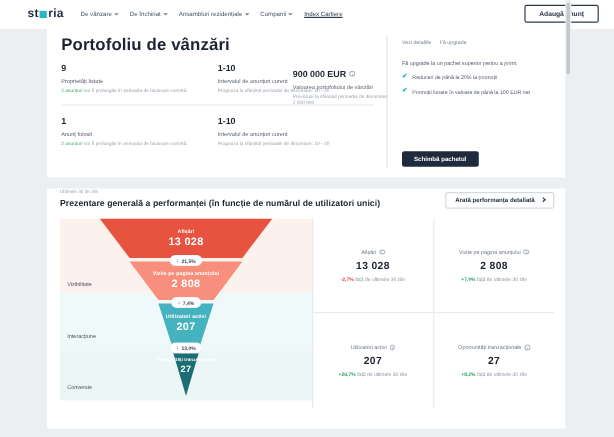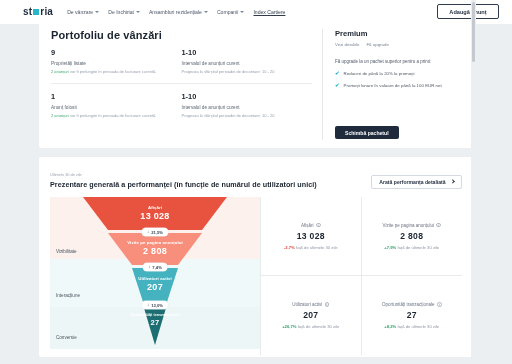--- a/index.html
+++ b/index.html
@@ -36,21 +36,21 @@
 
   
   .panel-top {
     position: absolute; left: 39px; top: 21px; width: 434px; height: 127px;
     background: #fff; border-radius: 2px; display: flex;
   }
   .portfolios { width: 283px; padding: 8px 10px 0 12px; }
   .divider-v { width: 1px; background: #e4e7eb; margin: 8px 0; }
   .premium { flex: 1; padding: 8px 10px 0 12px; position: relative; }
 
-  .pf-title { font-size: 11px; font-weight: 700; color: #1b2430; letter-spacing: .1px; }
+  .pf-title { font-size: 14px; font-weight: 700; color: #1b2430; letter-spacing: .1px; }
   .pf-cols { display: flex; margin-top: 7px; }
   .pf-col { width: 50%; padding-right: 8px; }
   .pf-big { font-size: 7.4px; font-weight: 700; color: #1b2430; display: flex; align-items: center; gap: 3px; }
   .pf-lab { font-size: 4.7px; color: #5b6572; margin-top: 3.5px; }
   .pf-sub { font-size: 4px; color: #97a0ac; margin-top: 3px; line-height: 1.45; }
   .pf-sub .g { color: #3aa76d; }
   .hr { height: 1px; background: #e9ecef; margin: 9px 0 0 0; }
   .info-i {
     display: inline-block; width: 4.6px; height: 4.6px; border: .6px solid #b4bcc6;
     border-radius: 50%; font-size: 3.2px; line-height: 4px; text-align: center;
@@ -66,21 +66,21 @@
   .check { color: #19b6c9; font-size: 5.5px; line-height: 1; font-weight: 700; }
   .pkg-btn {
     position: absolute; left: 12px; bottom: 9px; height: 13px; padding: 0 10px;
     background: #1f2b3d; color: #fff; border-radius: 2px; font-size: 5.1px; font-weight: 700;
     display: flex; align-items: center; justify-content: center; white-space: nowrap;
   }
 
   
   .panel-perf {
     position: absolute; left: 39px; top: 157px; width: 434px; height: 200px;
-    background: #fff; border-radius: 2px; padding: 15px 11px 0 11px;
+    background: #fff; border-radius: 2px; padding: 0 11px 0 11px;
   }
   .perf-head { display: flex; align-items: flex-start; justify-content: space-between; }
   .perf-eyebrow { font-size: 3.9px; color: #9aa3ae; }
   .perf-title { font-size: 7.2px; font-weight: 700; color: #1b2430; margin-top: 3px; letter-spacing: .05px; }
   .detail-btn {
     border: 1px solid #d5dae0; border-radius: 2px; height: 14px; padding: 0 7px;
     display: flex; align-items: center; gap: 5px; font-size: 5.1px; color: #1f2b3d; font-weight: 600;
     white-space: nowrap; background: #fff; margin-top: 3px;
   }
   .arrow-r {
@@ -195,25 +195,32 @@
           </div>
           <div class="pf-col">
             <div class="pf-big">1-10</div>
             <div class="pf-lab">Intervalul de anunțuri curent</div>
             <div class="pf-sub">Prognoza la sfârșitul perioadei de decontare: 10 - 20</div>
           </div>
         </div>
       </div>
     </div>
 
+    <div style="position:absolute;left:205px;top:36px;width:80px">
+      <div class="pf-big">
+        <span>900 000 EUR</span>
+        <i class="info-i">i</i>
+      </div>
+      <div class="pf-lab">Valoarea portofoliului de vânzări</div>
+      <div class="pf-sub">Previziuni la sfârșitul perioadei de decontare: 2 000 000</div>
+    </div>
 
     <div class="divider-v"></div>
 
     <div class="premium">
-      <div class="prem-title">Premium</div>
       <div class="prem-links">
         <a class="prem-link">Vezi detaliile</a>
         <a class="prem-link">Fă upgrade</a>
       </div>
       <div class="prem-intro">Fă upgrade la un pachet superior pentru a primi:</div>
       <div class="prem-list">
         <div class="prem-li">
           <span class="check">✔</span>
           <span>Reduceri de până la 20% la promoții</span>
         </div>

